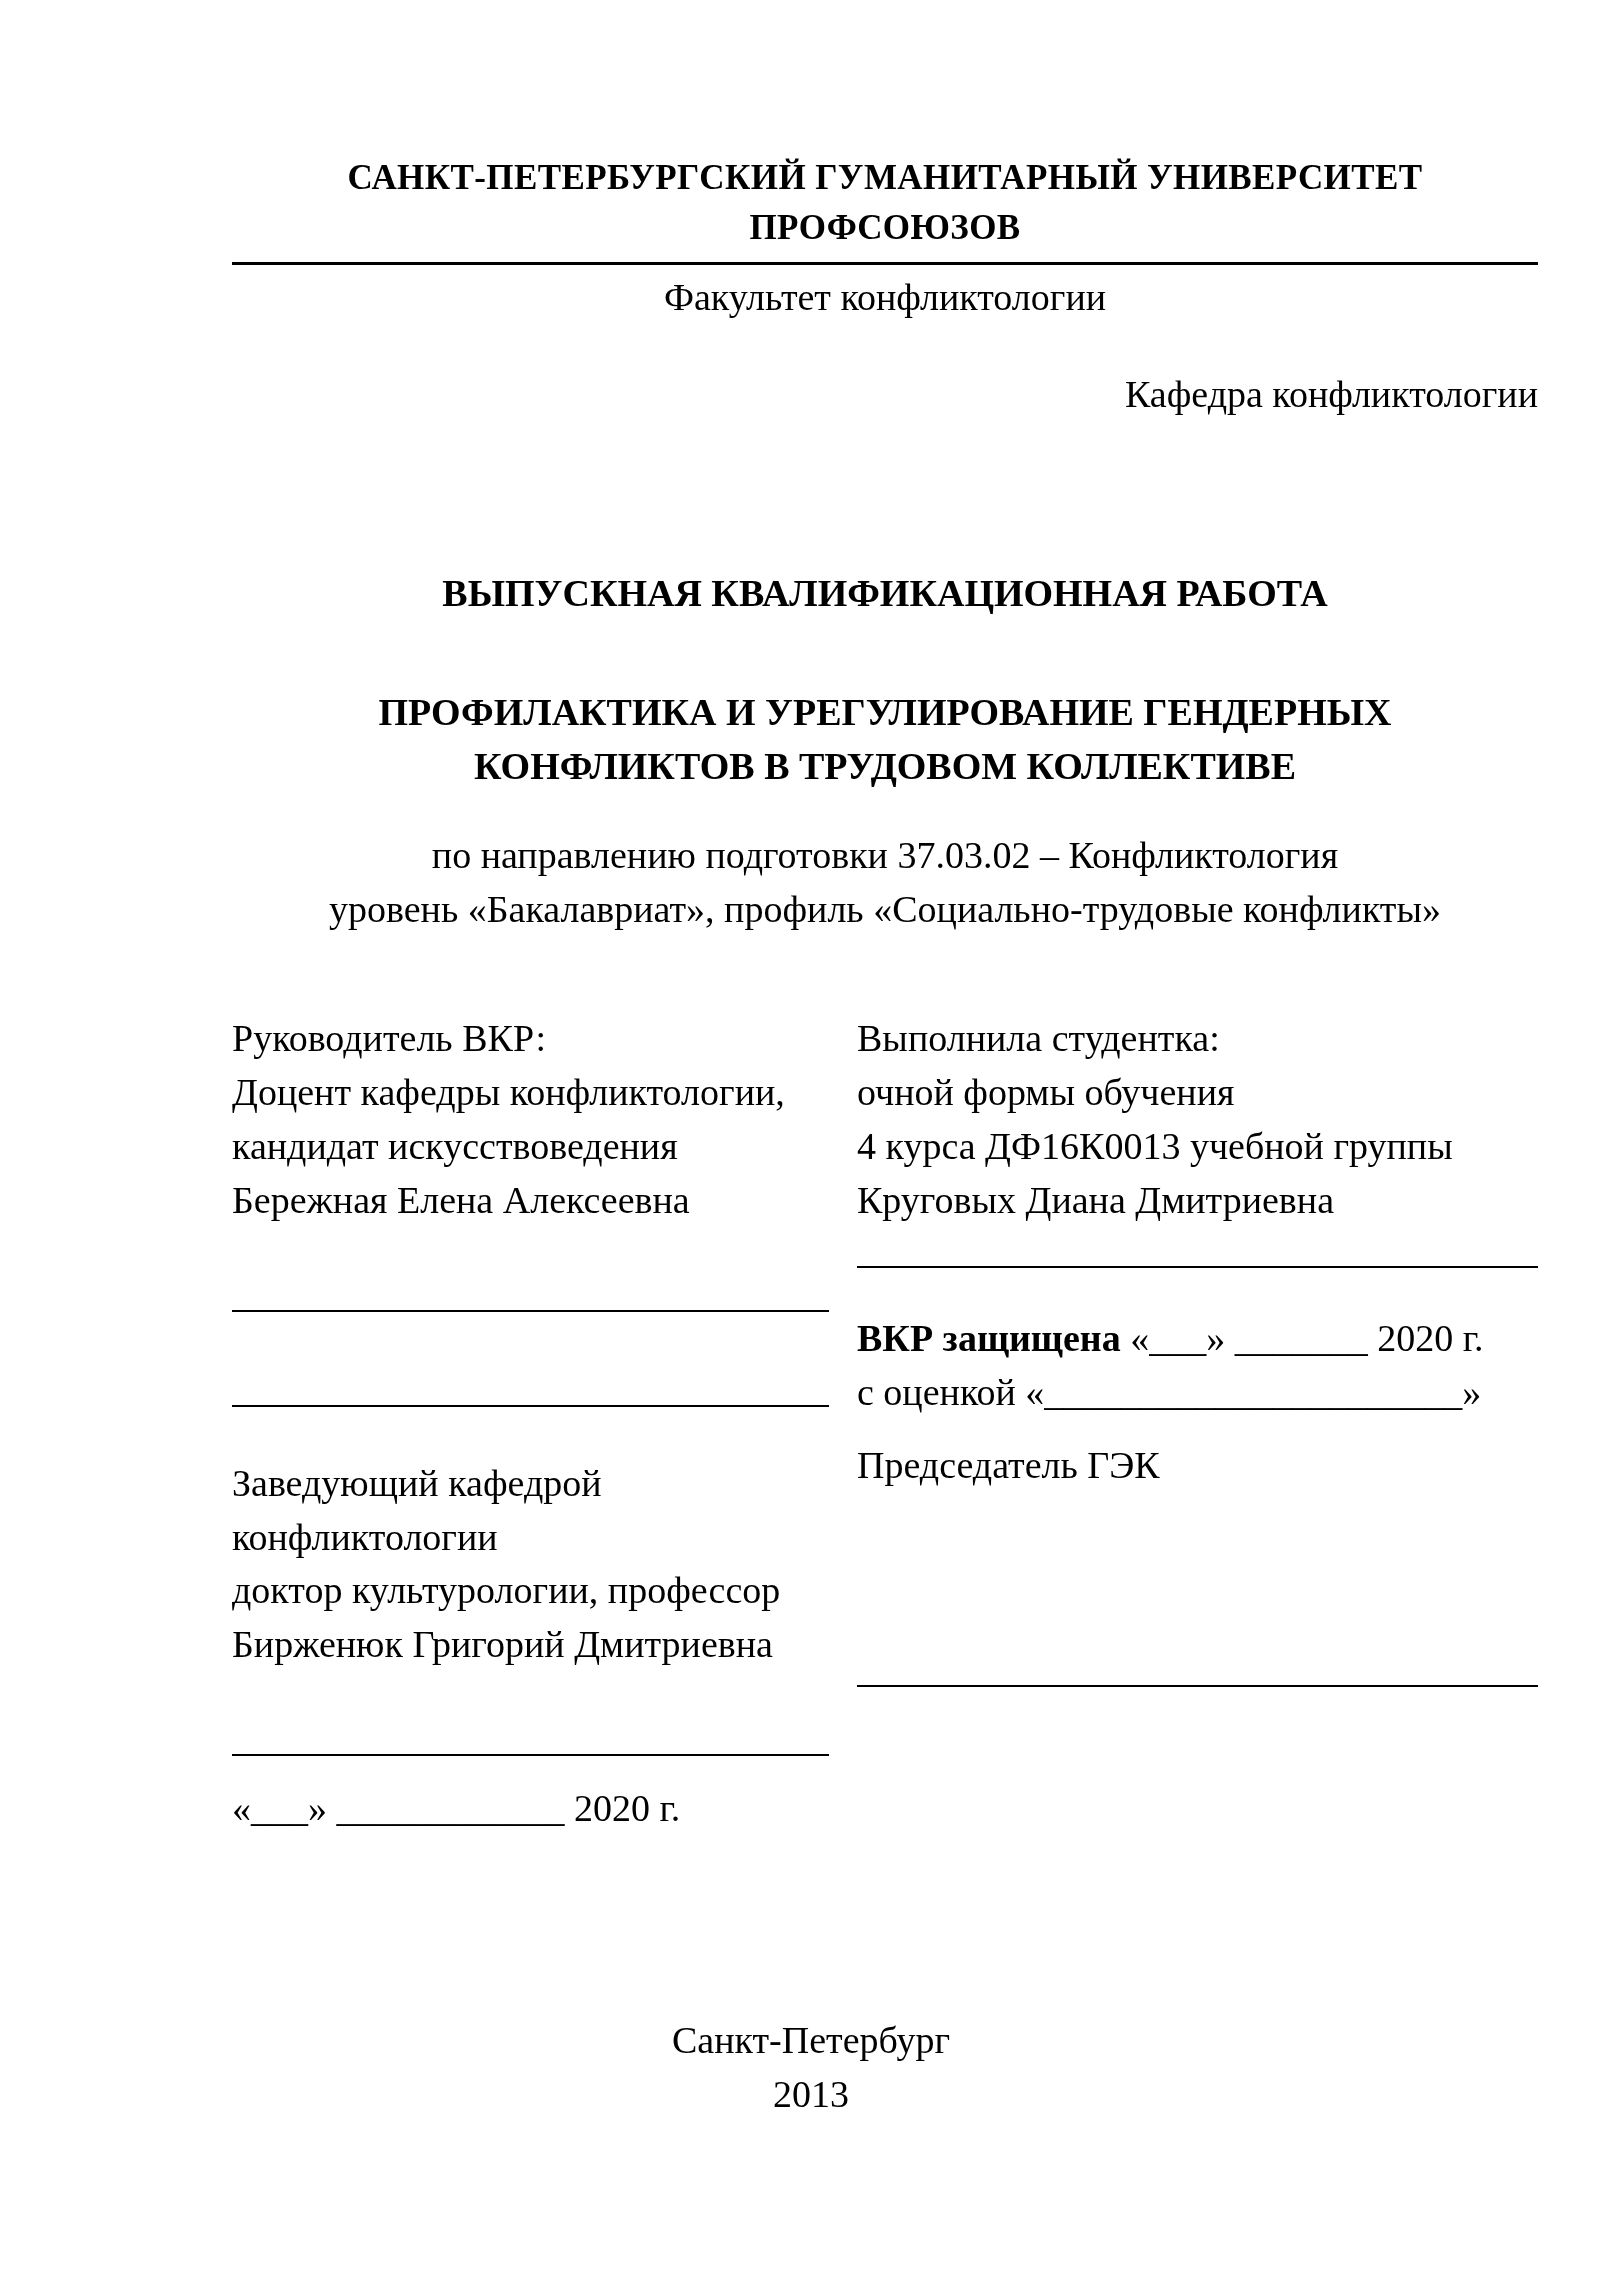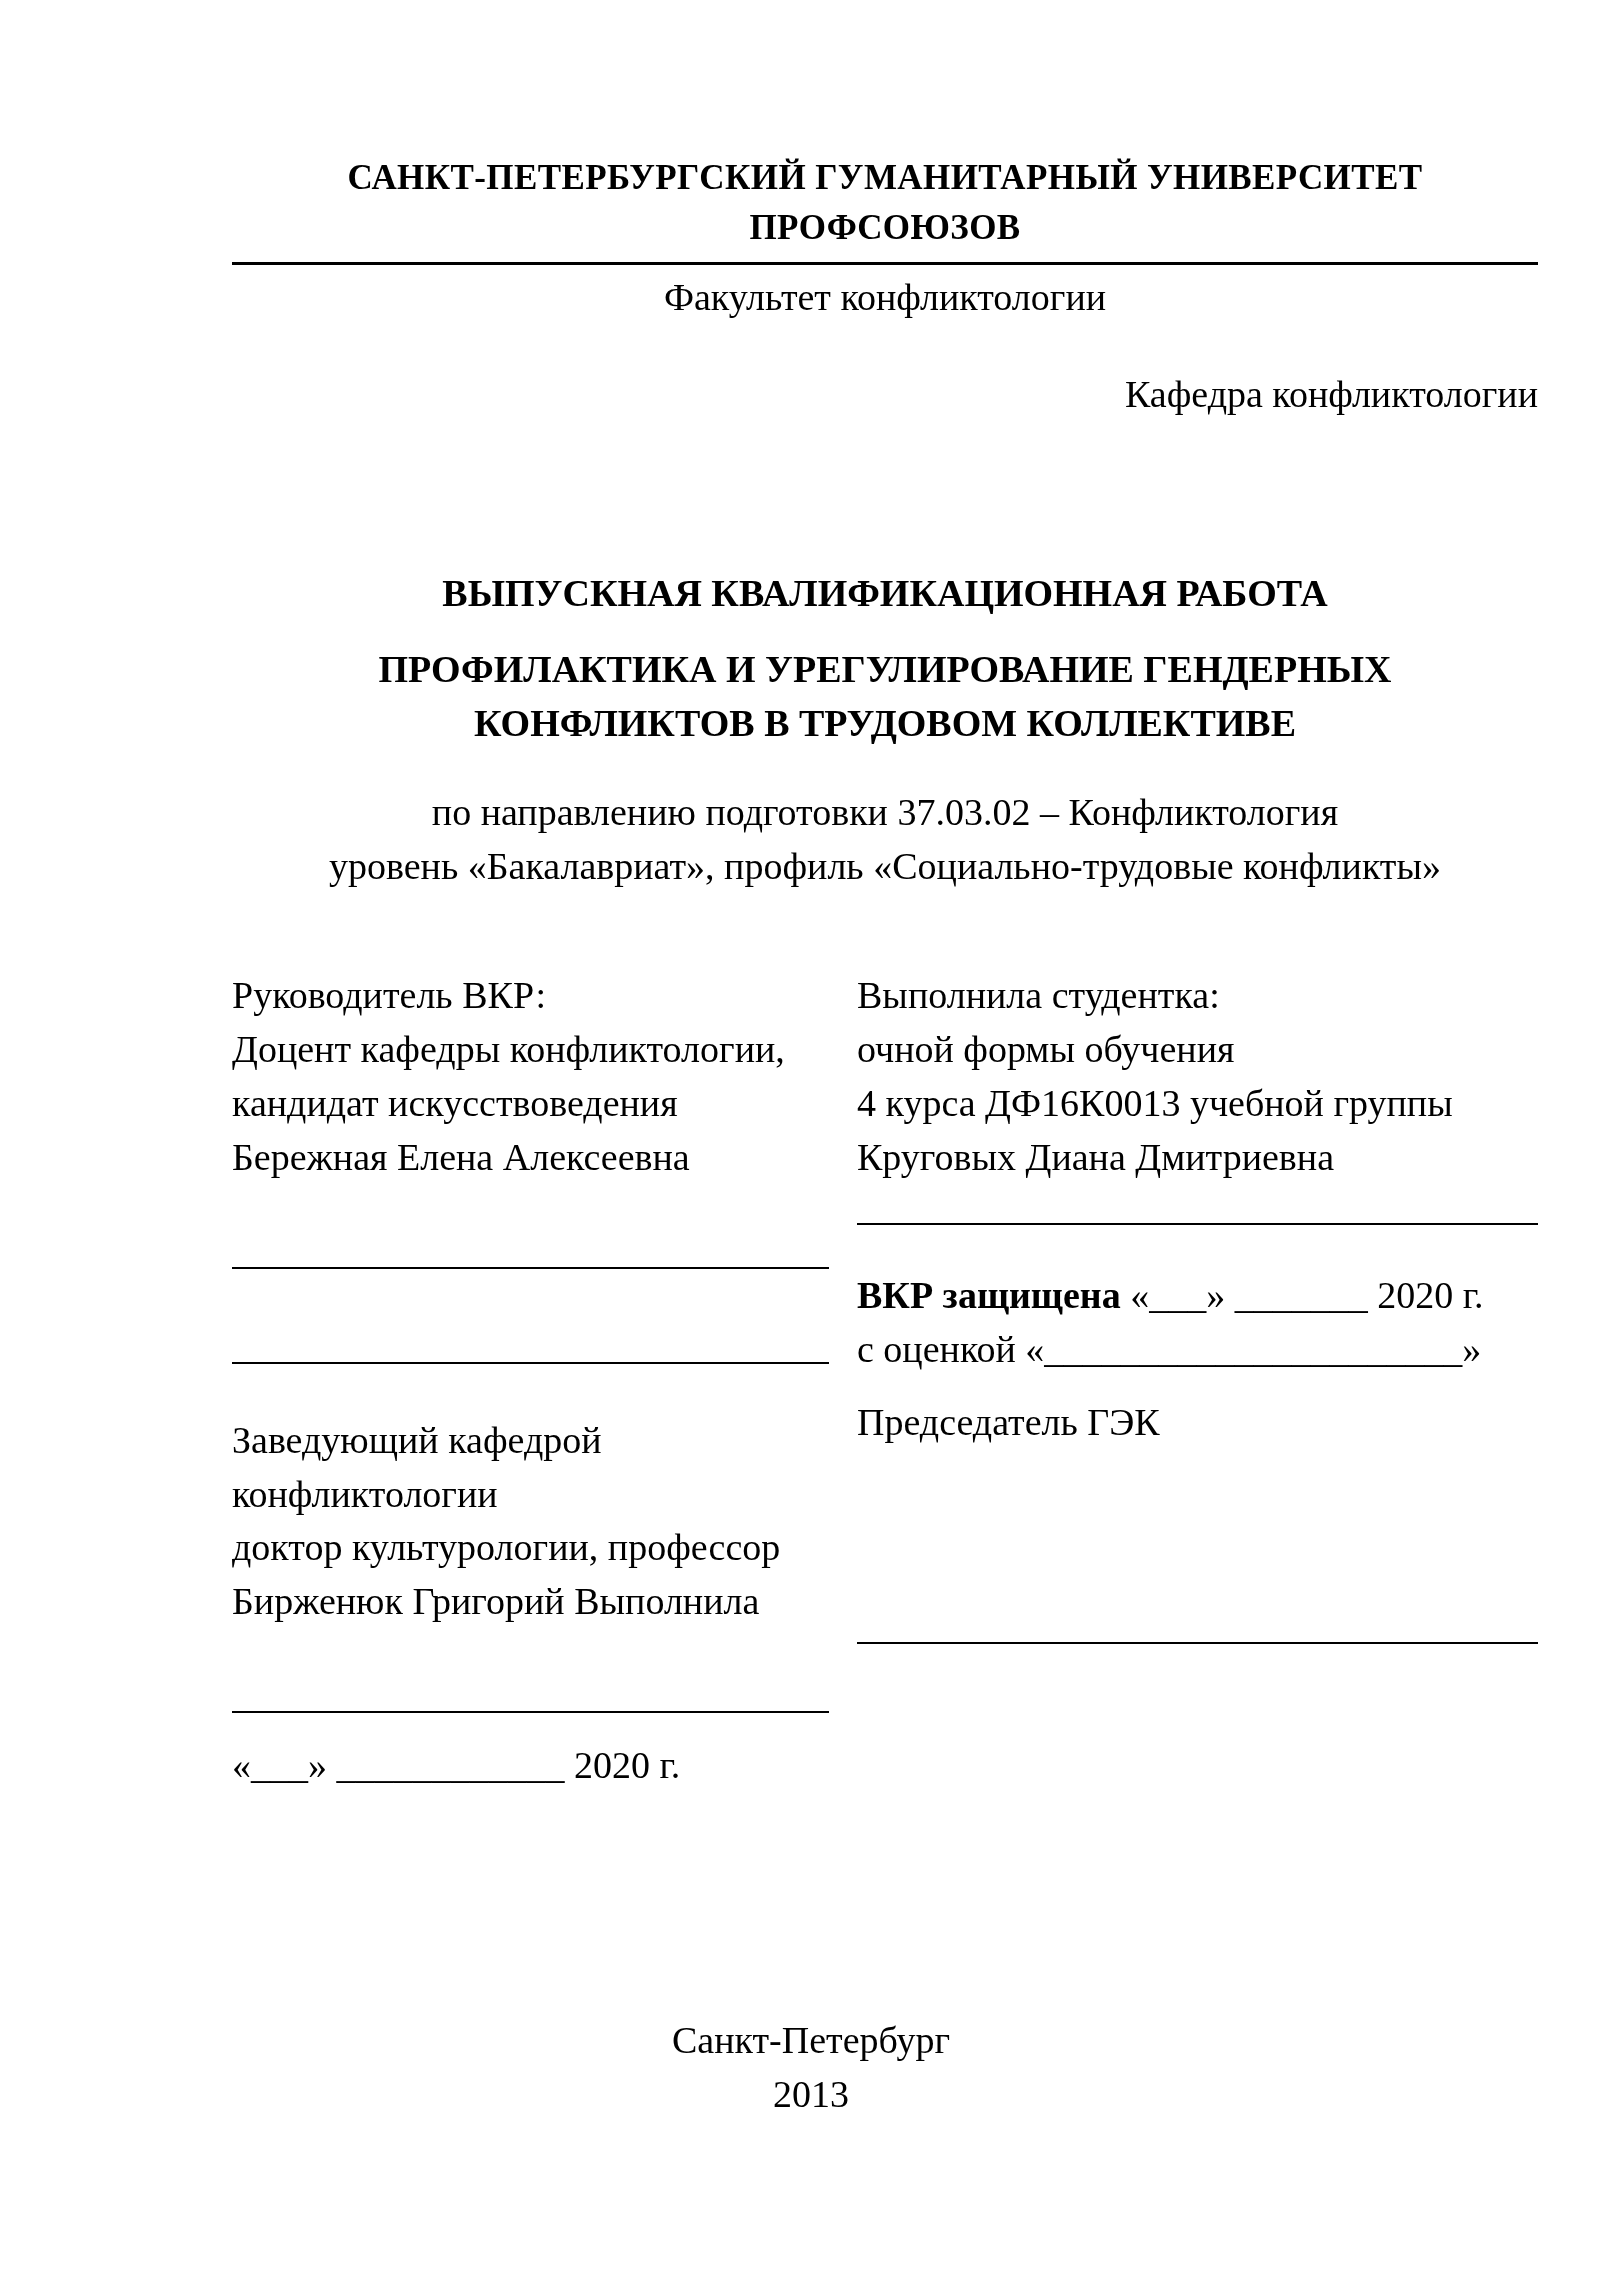--- a/index.html
+++ b/index.html
@@ -36,21 +36,21 @@
     margin-top: 43px;
   }
   .worktype {
     text-align: center;
     font-weight: bold;
     margin-top: 145px;
   }
   .title {
     text-align: center;
     font-weight: bold;
-    margin-top: 22px;
+    margin-top: 65px;
   }
   .program {
     text-align: center;
     margin-top: 35px;
   }
   .columns {
     margin-top: 75px;
     display: grid;
     grid-template-columns: 597px 1fr;
     column-gap: 28px;
@@ -110,21 +110,21 @@
         <div>Доцент кафедры конфликтологии,</div>
         <div>кандидат искусствоведения</div>
         <div>Бережная Елена Алексеевна</div>
       </div>
       <div class="sig-line l-sig1"></div>
       <div class="sig-line l-sig2"></div>
       <div class="l-para2">
         <div>Заведующий кафедрой</div>
         <div>конфликтологии</div>
         <div>доктор культурологии, профессор</div>
-        <div>Бирженюк Григорий Выполнила</div>
+        <div>Бирженюк Григорий Дмитриевна</div>
       </div>
       <div class="sig-line l-sig3"></div>
       <div class="l-date">«___» ____________ 2020 г.</div>
     </div>
 
     <div class="col">
       <div>
         <div>Выполнила студентка:</div>
         <div>очной формы обучения</div>
         <div>4 курса ДФ16К0013 учебной группы</div>

